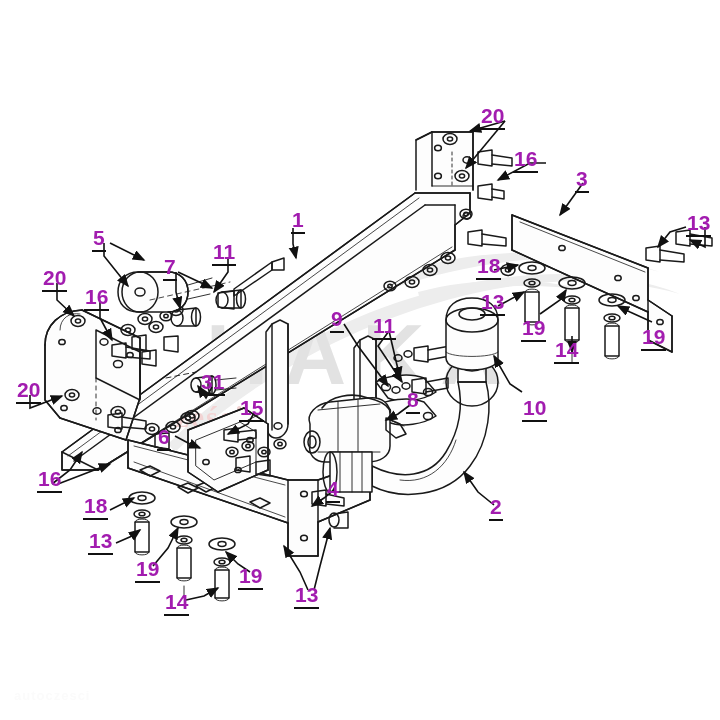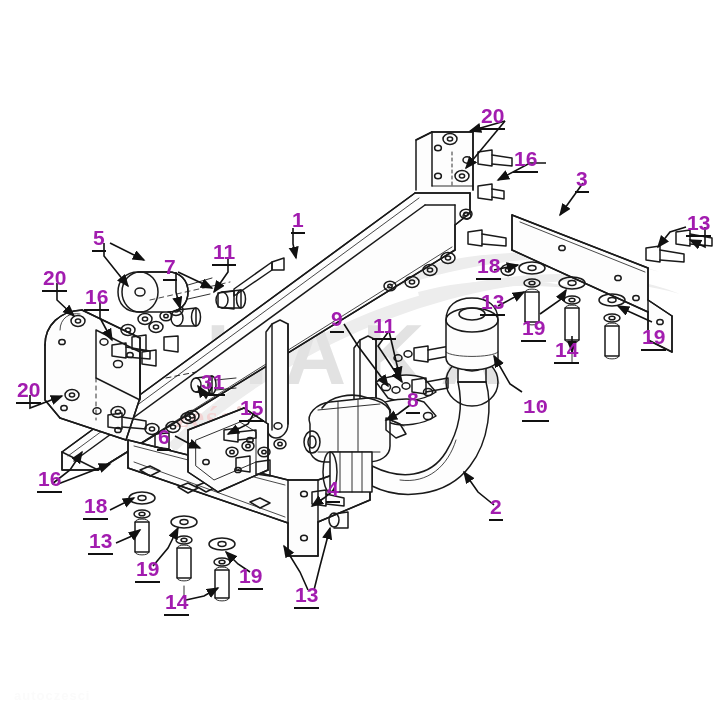--- a/index.html
+++ b/index.html
@@ -568,21 +568,21 @@
       </div>
       <div class="callout-num" style="left: 200px; top: 371px;">
         <span class="u">31</span>
       </div>
       <div class="callout-num" style="left: 239px; top: 397px; text-align: right;">
         <span class="u">15</span>
       </div>
       <div class="callout-num" style="left: 406px; top: 389px;">
         <span class="u">8</span>
       </div>
-      <div class="callout-num" style="left: 522px; top: 397px; font-family: Liberation Mono, monospace;">
+      <div class="callout-num" style="left: 522px; top: 397px;">
         <span class="u">10</span>
       </div>
       <div class="callout-num" style="left: 157px; top: 426px;">
         <span class="u">6</span>
       </div>
       <div class="callout-num" style="left: 37px; top: 468px;">
         <span class="u">16</span>
       </div>
       <div class="callout-num" style="left: 489px; top: 496px;">
         <span class="u">2</span>

